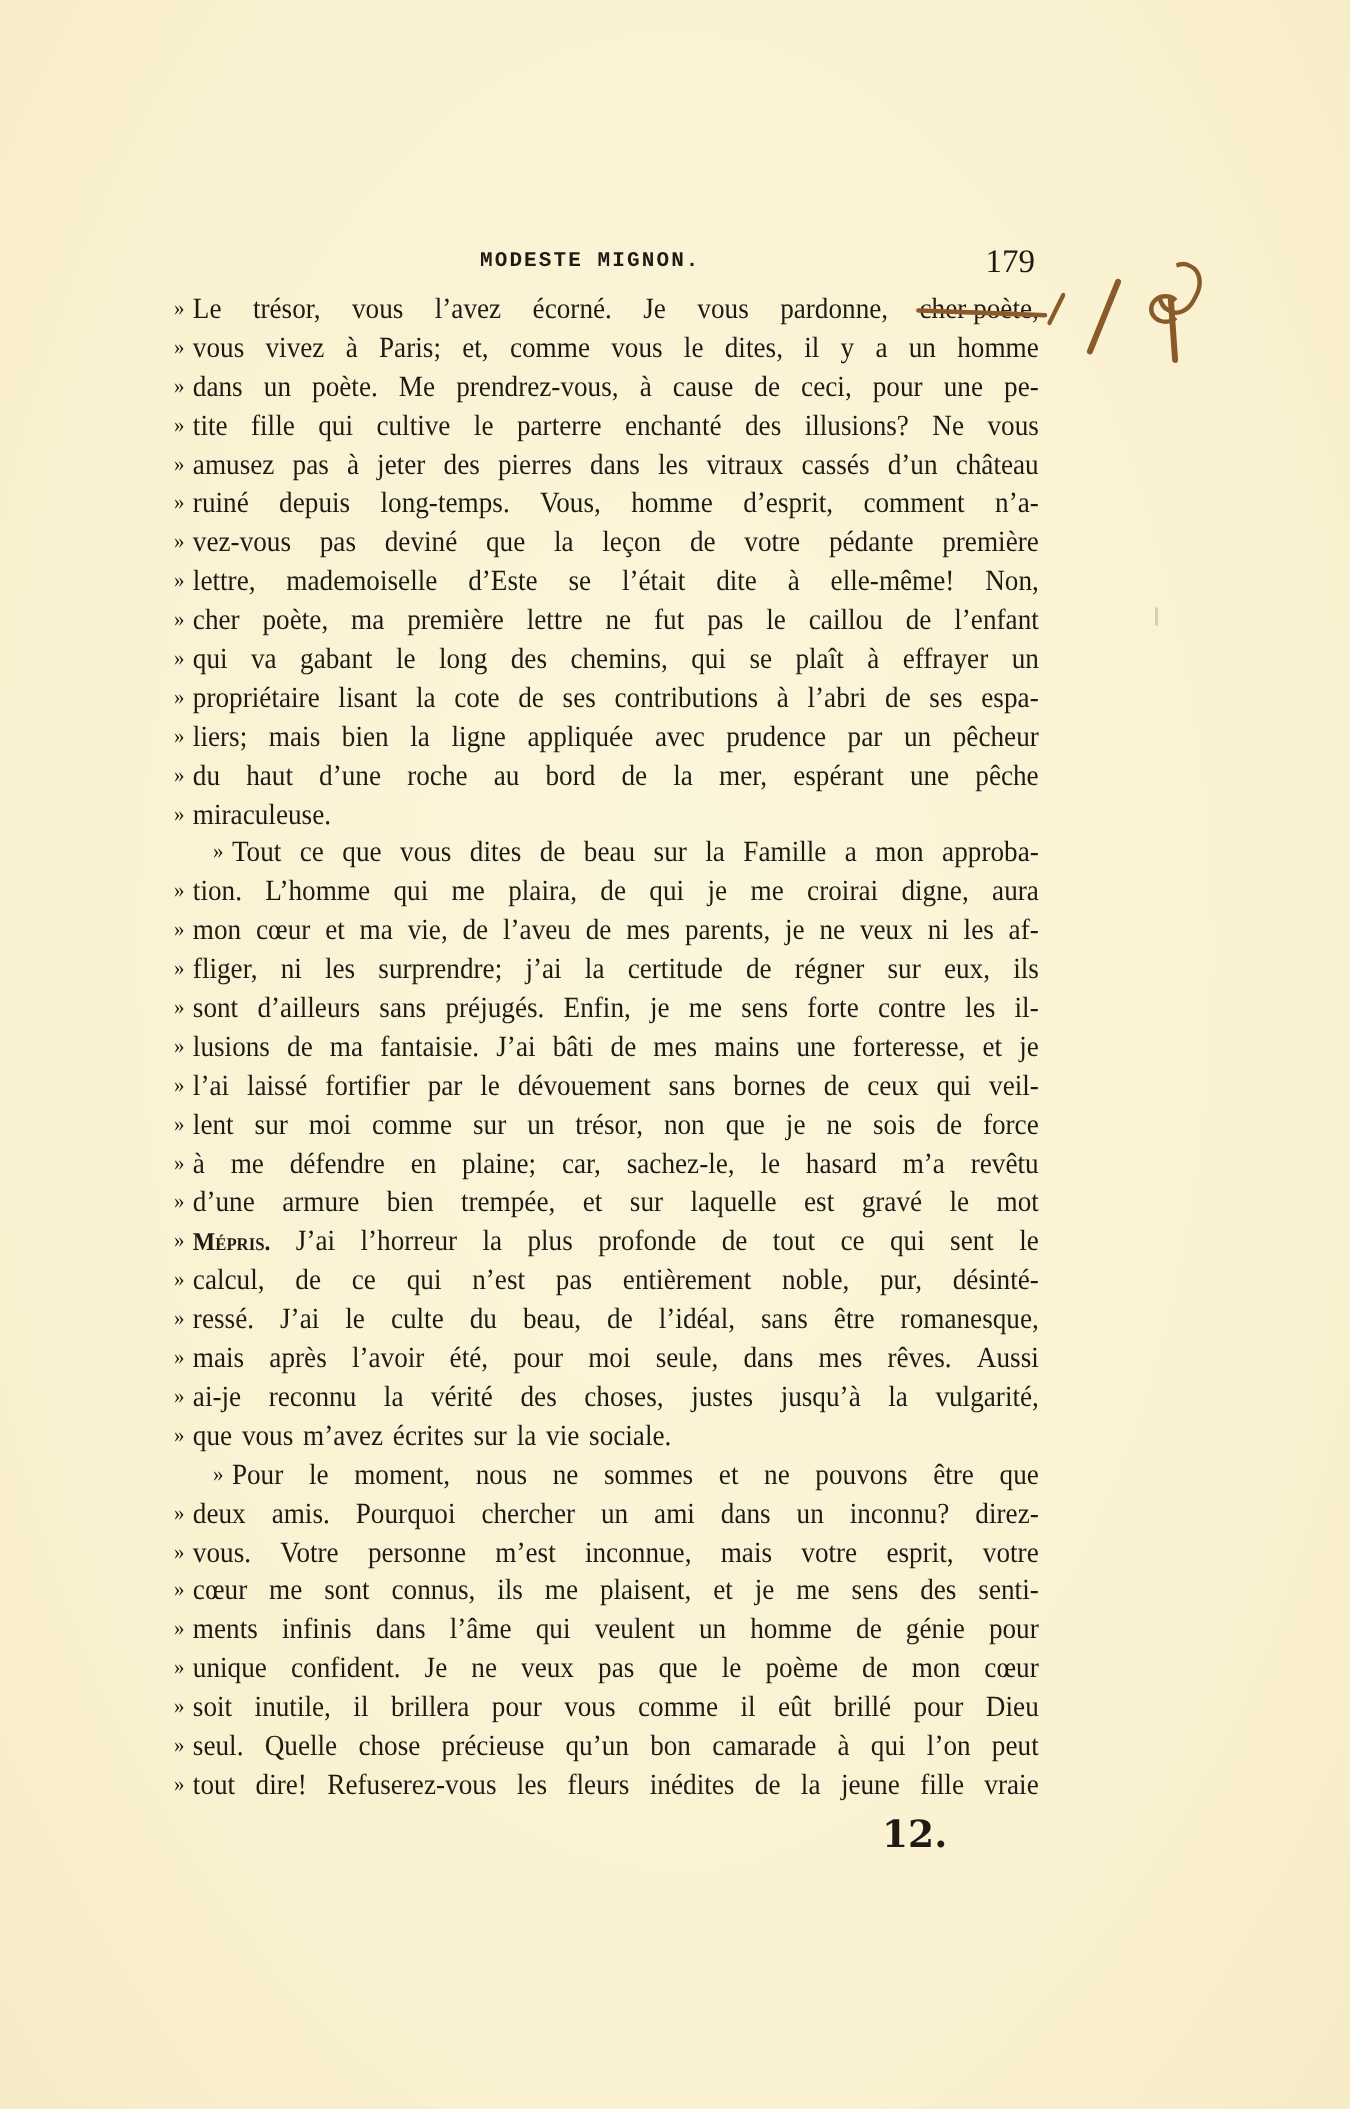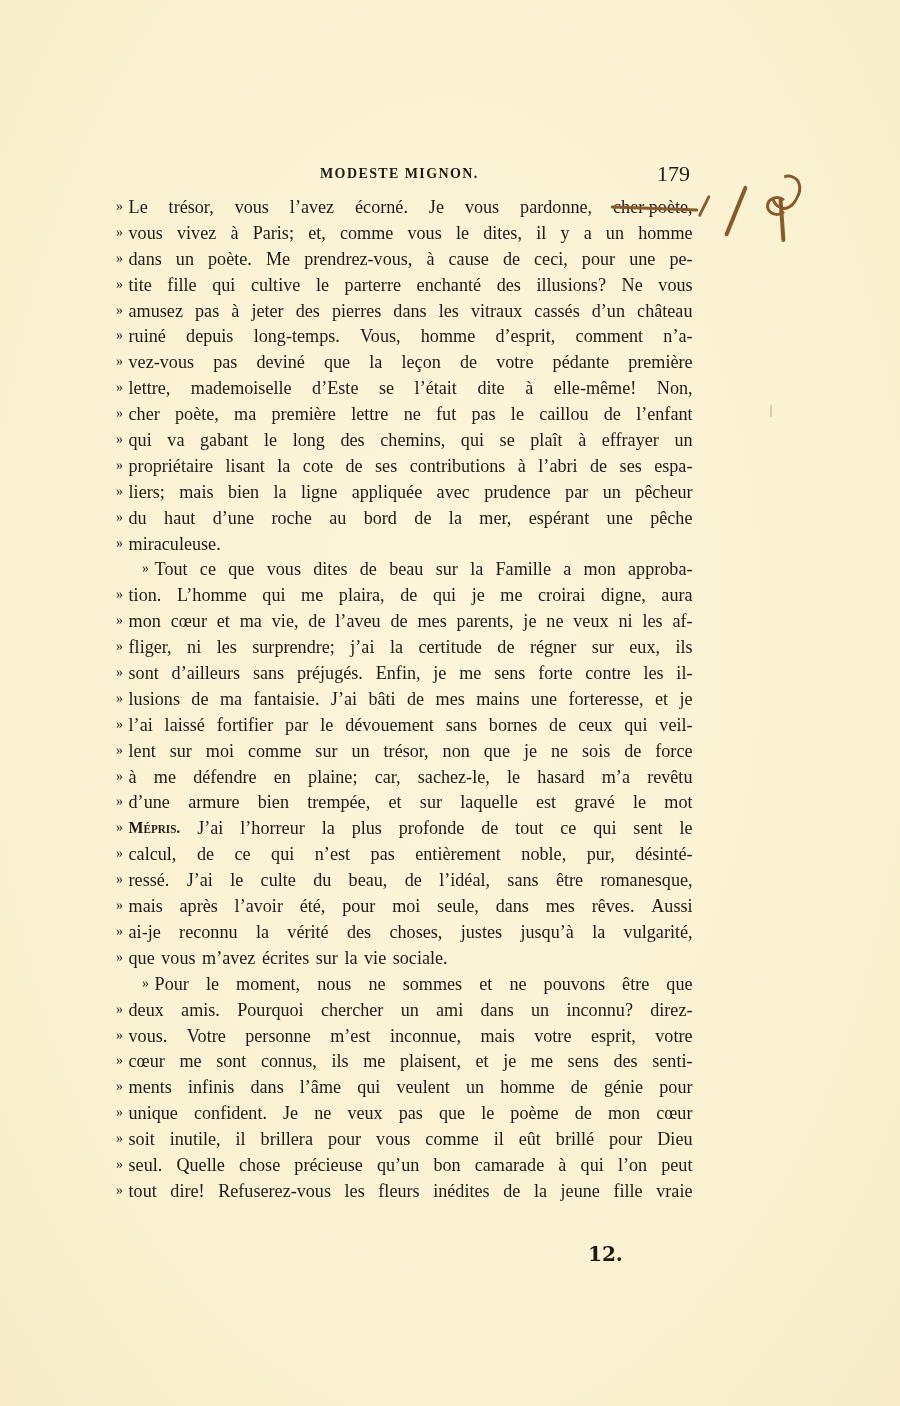--- a/index.html
+++ b/index.html
@@ -25,21 +25,21 @@
       position: absolute;
       top: 164px;
       left: 112px;
       width: 578px;
       height: 26px;
     }
     .running-title {
       position: absolute;
       left: 208px;
       top: 2px;
-      font-family: Liberation Serif, serif;
+      font-family: Liberation Mono, monospace;
       font-weight: bold;
       font-size: 14px;
       letter-spacing: 1.4px;
     }
     .page-number {
       position: absolute;
       right: 0;
       top: -3px;
       font-size: 22px;
       text-align: right;
@@ -109,22 +109,21 @@
       background: #8a5a2b;
       transform: rotate(28deg);
       border-radius: 2px;
     }
     .signature-mark {
       position: absolute;
       left: 588px;
       top: 1208px;
       font-family: "DejaVu Serif", serif;
       font-weight: bold;
-      font-size: 20px;
-      margin-top: 34px;
+      font-size: 25px;
     }
     .handwritten {
       position: absolute;
       left: 728px;
       top: 170px;
       width: 100px;
       height: 80px;
     }
     .hand-stroke {
       position: absolute;

